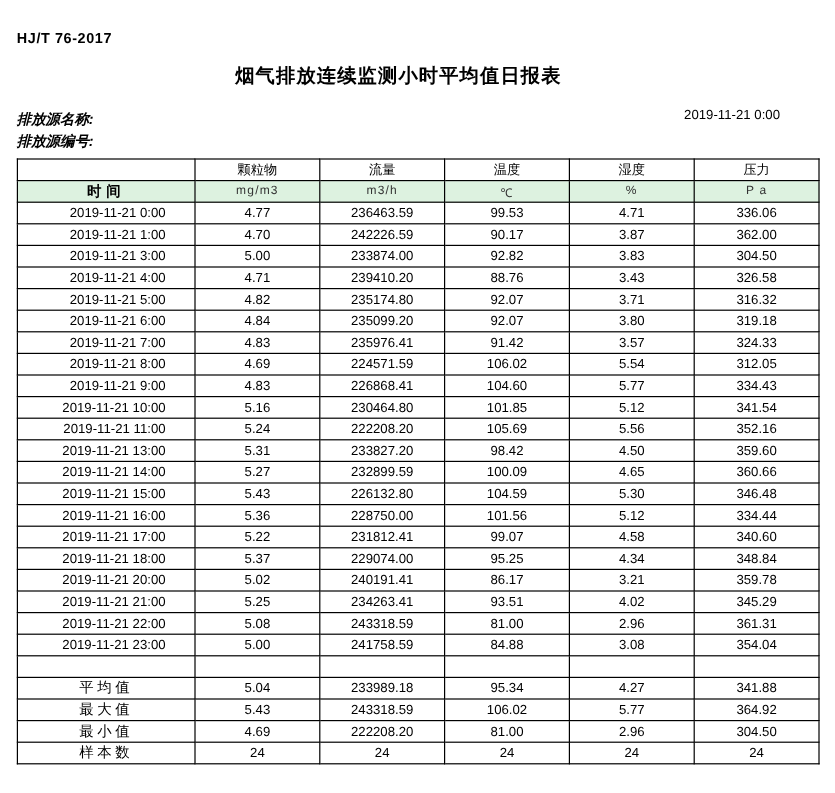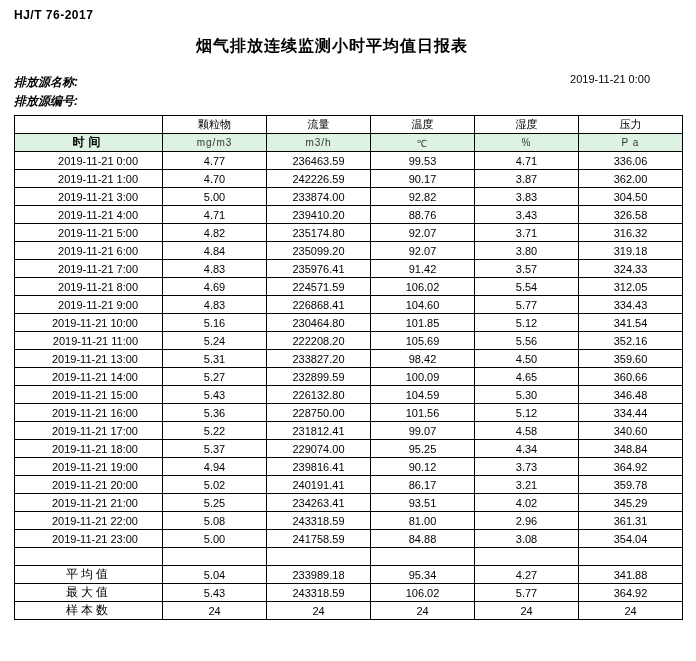--- a/index.html
+++ b/index.html
@@ -12,21 +12,21 @@
     background: #ffffff;
     font-family: "Liberation Sans", sans-serif;
     color: #000000;
     overflow: hidden;
   }
   .page {
     position: relative;
     width: 664px;
     height: 661px;
     box-sizing: border-box;
-    padding: 0 14px;
+    padding: 17px 14px;
   }
   .std-code {
     font-size: 12px;
     font-weight: bold;
     padding-top: 8px;
     letter-spacing: 0.5px;
   }
   .title {
     text-align: center;
     font-size: 16px;
@@ -285,28 +285,20 @@
       </tr>
       <tr class="data-row">
         <td class="tcell">2019-11-21 18:00</td>
         <td class="vcell">5.37</td>
         <td class="vcell">229074.00</td>
         <td class="vcell">95.25</td>
         <td class="vcell">4.34</td>
         <td class="vcell">348.84</td>
       </tr>
       <tr class="data-row">
-        <td class="tcell">2019-11-21 19:00</td>
-        <td class="vcell">4.94</td>
-        <td class="vcell">239816.41</td>
-        <td class="vcell">90.12</td>
-        <td class="vcell">3.73</td>
-        <td class="vcell">364.92</td>
-      </tr>
-      <tr class="data-row">
         <td class="tcell">2019-11-21 20:00</td>
         <td class="vcell">5.02</td>
         <td class="vcell">240191.41</td>
         <td class="vcell">86.17</td>
         <td class="vcell">3.21</td>
         <td class="vcell">359.78</td>
       </tr>
       <tr class="data-row">
         <td class="tcell">2019-11-21 21:00</td>
         <td class="vcell">5.25</td>
@@ -351,20 +343,28 @@
       </tr>
       <tr class="sum-row">
         <td class="lbl">最大值</td>
         <td class="vcell">5.43</td>
         <td class="vcell">243318.59</td>
         <td class="vcell">106.02</td>
         <td class="vcell">5.77</td>
         <td class="vcell">364.92</td>
       </tr>
       <tr class="sum-row">
+        <td class="lbl">最小值</td>
+        <td class="vcell">4.69</td>
+        <td class="vcell">222208.20</td>
+        <td class="vcell">81.00</td>
+        <td class="vcell">2.96</td>
+        <td class="vcell">304.50</td>
+      </tr>
+      <tr class="sum-row">
         <td class="lbl">样本数</td>
         <td class="vcell">24</td>
         <td class="vcell">24</td>
         <td class="vcell">24</td>
         <td class="vcell">24</td>
         <td class="vcell">24</td>
       </tr>
 
     </tbody>
   </table>

